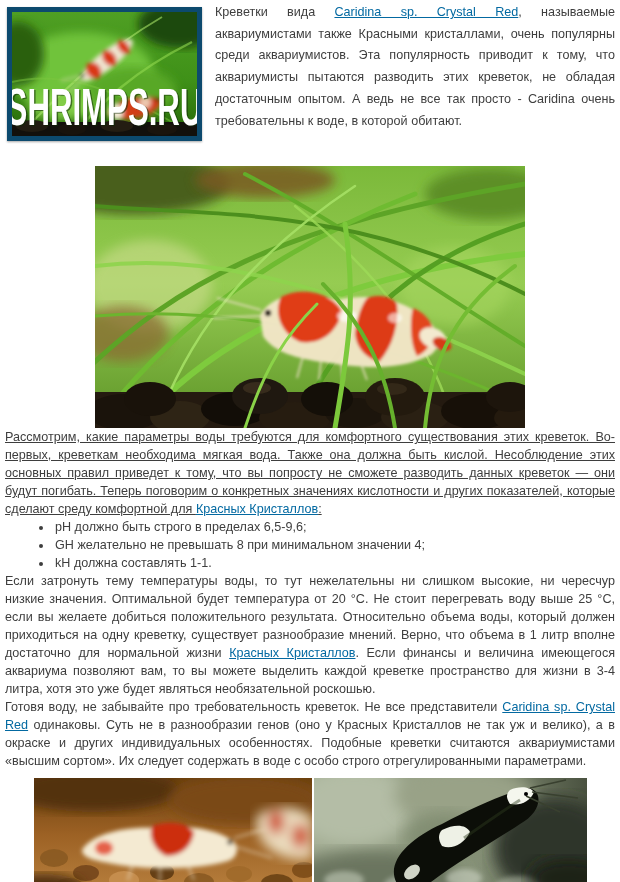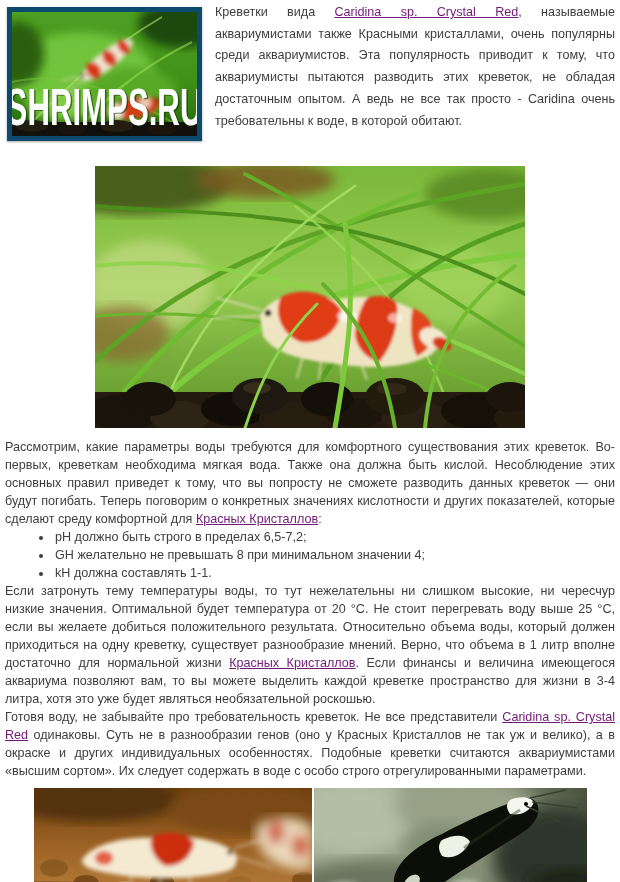--- a/index.html
+++ b/index.html
@@ -12,25 +12,25 @@
   .intro-wrap{overflow:hidden;}
   .logo-box{
     float:left;width:185px;height:124px;margin:7px 13px 8px 2px;
     border:5px solid #0c4a6e;box-shadow:0 1px 2px rgba(0,0,0,.35);
     display:block;line-height:0;cursor:pointer;
   }
   .intro-text{
     margin:0;padding-top:2px;font-size:12.6px;line-height:21.7px;
     text-align:justify;
   }
-  a.green-link{color:#701a75;text-decoration:underline;cursor:pointer;}
+  a.green-link{color:#0369a1;text-decoration:underline;cursor:pointer;}
   .main-figure{clear:both;text-align:center;margin:17px 0 0 0;line-height:0;}
   .main-img{width:430px;height:262px;display:inline-block;}
   .body-text{font-size:12.6px;line-height:18px;text-align:justify;margin:0;}
-  p.after-img{margin-top:10px;}
+  p.after-img{margin-top:0;text-decoration:underline;}
   ul.params{
     margin:0;padding:0 0 0 48px;font-size:12.6px;line-height:18px;
     list-style:disc outside;text-align:left;
   }
   ul.params li{padding-left:2px;}
   .bottom-figure{
     display:flex;justify-content:center;gap:2px;margin-top:8px;line-height:0;
   }
   .bimg-left{width:278px;height:112px;display:block;}
   .bimg-right{width:273px;height:112px;display:block;}
@@ -181,21 +181,21 @@
         <path d="M300,262 C290,200 268,158 228,118" stroke="#66b02c" stroke-width="4"></path>
         <path d="M150,262 C170,200 192,168 222,138" stroke="#8bd348" stroke-width="3"></path>
         <path d="M330,262 C335,210 350,150 420,100" stroke="#74bd33" stroke-width="4"></path>
       </g>
     </svg>
   </div>
 
   <p class="body-text after-img"><span>Рассмотрим, какие параметры воды требуются для комфортного существования этих креветок. Во-первых, креветкам необходима мягкая вода. Также она должна быть кислой. Несоблюдение этих основных правил приведет к тому, что вы попросту не сможете разводить данных креветок — они будут погибать. Теперь поговорим о конкретных значениях кислотности и других показателей, которые сделают среду комфортной для </span><a class="green-link">Красных Кристаллов</a><span>:</span></p>
 
   <ul class="params">
-    <li>pH должно быть строго в пределах 6,5-7,2;</li>
+    <li>pH должно быть строго в пределах 6,5-9,6;</li>
     <li>GH желательно не превышать 8 при минимальном значении 4;</li>
     <li>kH должна составлять 1-1.</li>
   </ul>
 
   <p class="body-text"><span>Если затронуть тему температуры воды, то тут нежелательны ни слишком высокие, ни чересчур низкие значения. Оптимальной будет температура от 20 °C. Не стоит перегревать воду выше 25 °C, если вы желаете добиться положительного результата. Относительно объема воды, который должен приходиться на одну креветку, существует разнообразие мнений. Верно, что объема в 1 литр вполне достаточно для нормальной жизни </span><a class="green-link">Красных Кристаллов</a><span>. Если финансы и величина имеющегося аквариума позволяют вам, то вы можете выделить каждой креветке пространство для жизни в 3-4 литра, хотя это уже будет являться необязательной роскошью.</span></p>
 
   <p class="body-text"><span>Готовя воду, не забывайте про требовательность креветок. Не все представители </span><a class="green-link">Caridina sp. Crystal Red</a><span> одинаковы. Суть не в разнообразии генов (оно у Красных Кристаллов не так уж и велико), а в окраске и других индивидуальных особенностях. Подобные креветки считаются аквариумистами «высшим сортом». Их следует содержать в воде с особо строго отрегулированными параметрами.</span></p>
 
   <div class="bottom-figure">
     <svg class="bimg-left" width="278" height="112" viewBox="0 0 278 112">

